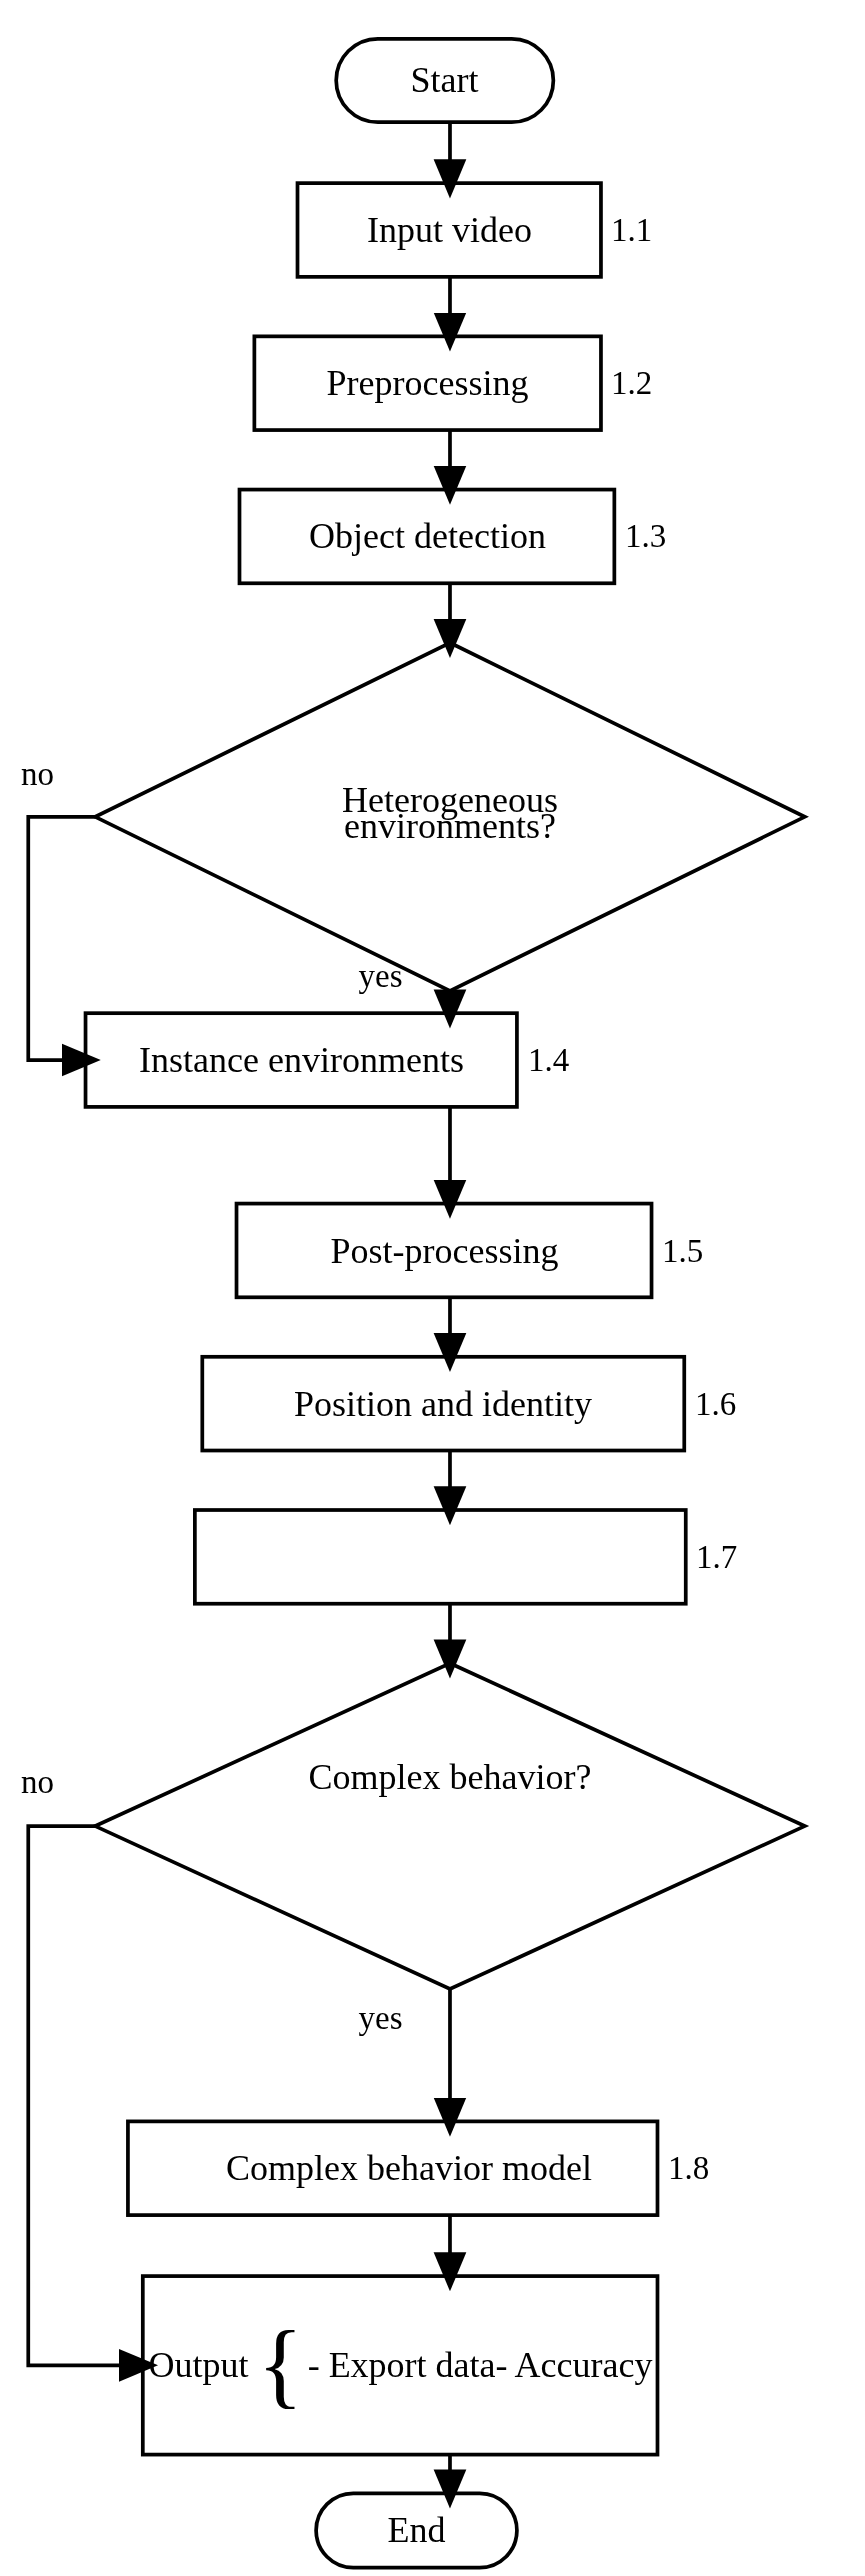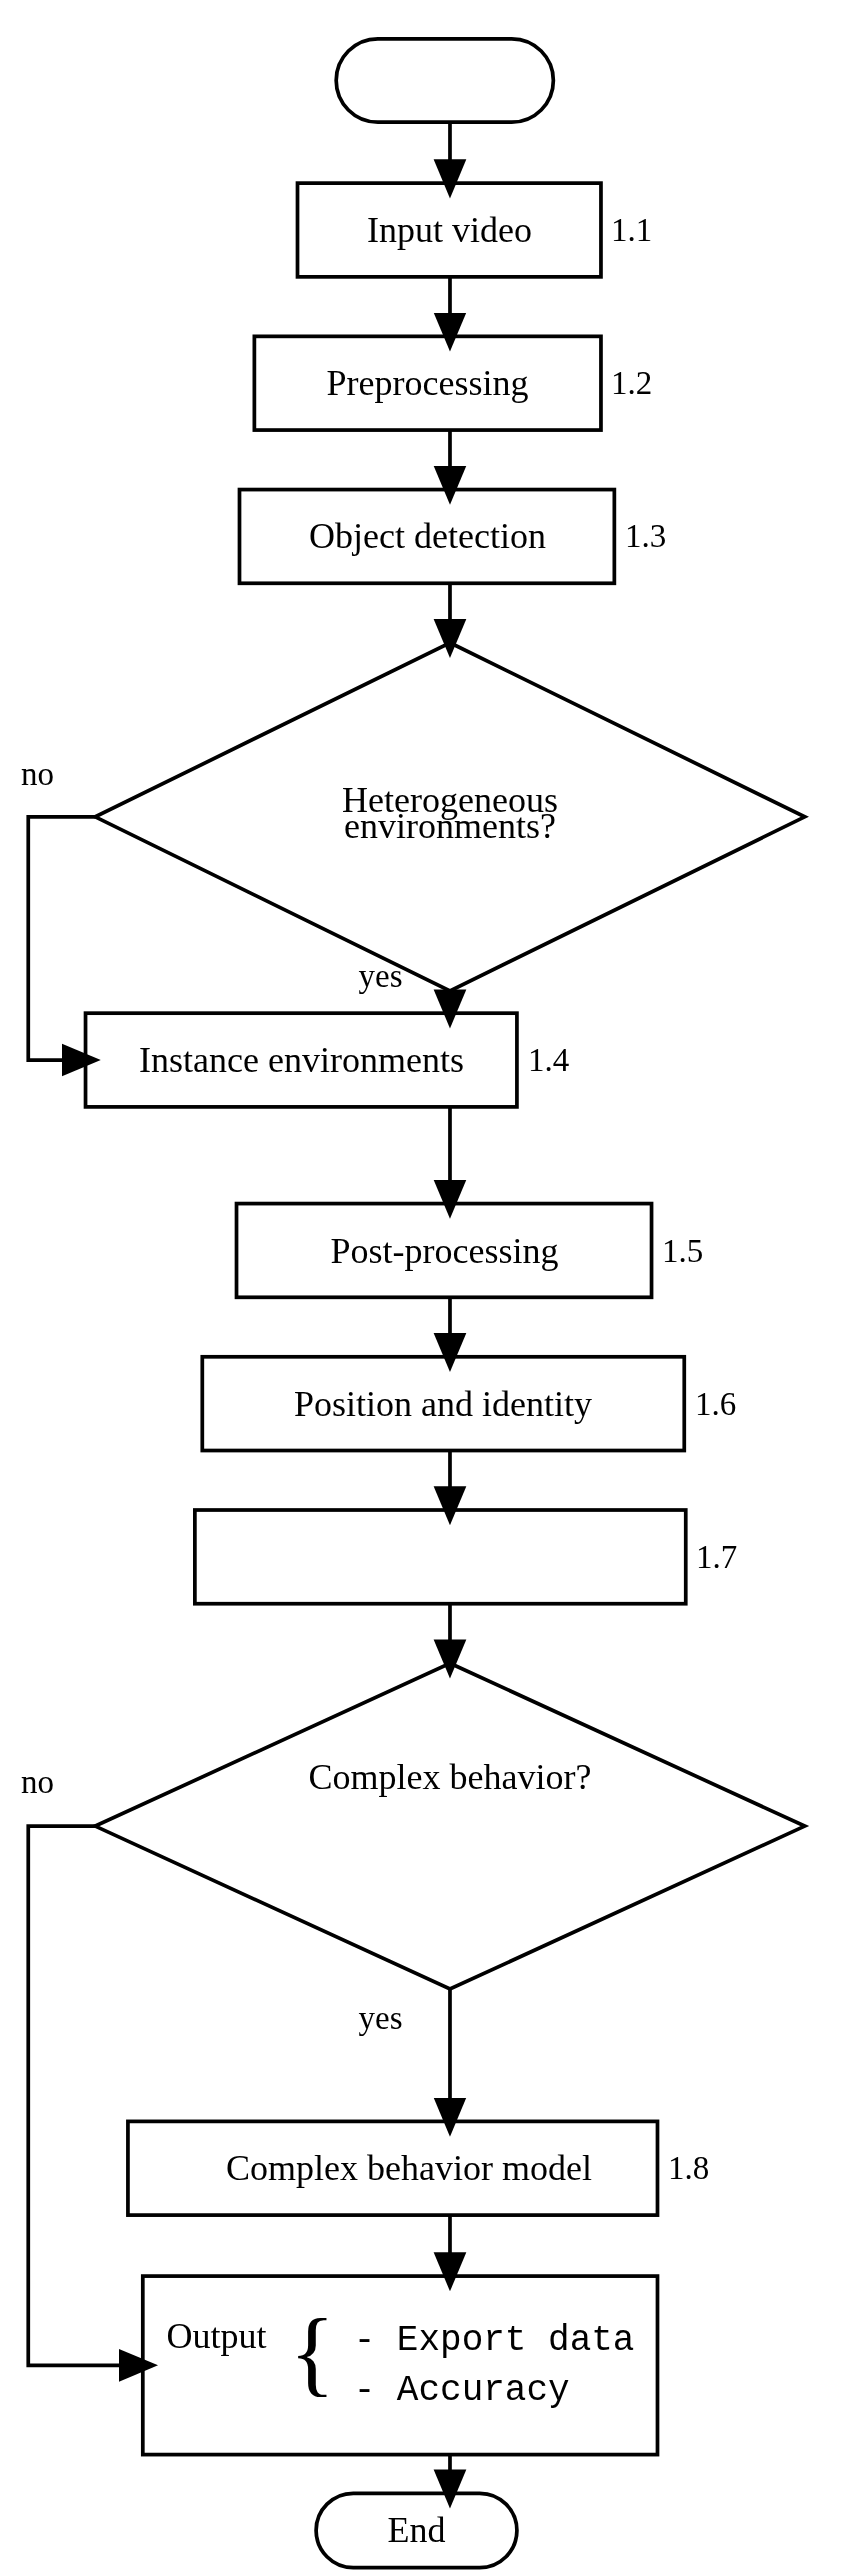--- a/index.html
+++ b/index.html
@@ -36,39 +36,39 @@
     white-space: pre;
     pointer-events: none;
   }
   .terminal-text { font-size: 36px; }
   .process-text  { font-size: 36px; }
   .decision-text { font-size: 36px; }
   .edge-text     { font-size: 33px; }
   .step-num      { font-size: 33px; }
   .output-inner {
     display: flex;
+    align-items: center;
     justify-content: center;
-    gap: 17px;
+    gap: 3px;
   }
   .output-word { font-size: 36px; }
   .brace {
     font-size: 95px;
     line-height: 0.78;
     font-weight: 400;
     margin: 0 1.5px 0 6px;
     transform: translateY(-1.5px);
   }
   .output-list {
     display: flex;
-    flex-direction: column;
+    flex-direction: row;
     justify-content: center;
     text-align: left;
     font-size: 36px;
     line-height: 1.38;
-    font-family: Liberation Mono, monospace;
   }
   .output-list span { display: block; }
 </style>
 </head>
 <body>
 
 <div id="flowchart-root">
 
   <svg id="flow-svg" viewBox="0 0 1163 3463" xmlns="http://www.w3.org/2000/svg">
     <defs>
@@ -120,20 +120,21 @@
       <line x1="605" y1="2674" x2="605" y2="2846" marker-end="url(#arrow)"></line>
       <line x1="605" y1="2978" x2="605" y2="3054" marker-end="url(#arrow)"></line>
       <line x1="605" y1="3300" x2="605" y2="3346" marker-end="url(#arrow)"></line>
 
       <path d="M128,1098 L38,1098 L38,1425 L109,1425" marker-end="url(#arrow)"></path>
 
       <path d="M128,2455 L38,2455 L38,3180 L186,3180" marker-end="url(#arrow)"></path>
     </g>
   </svg>
 
+  <div class="node-label terminal-text" style="left:336px; top:39px; width:217px; height:83px;">Start</div>
 
   <div class="node-label process-text" style="left:298px; top:183px; width:303px; height:94px;">Input video</div>
   <div class="node-label step-num" style="left:611px; top:183px; width:82px; height:94px; justify-content:flex-start;">1.1</div>
 
   <div class="node-label process-text" style="left:254px; top:336px; width:347px; height:94px;">Preprocessing</div>
   <div class="node-label step-num" style="left:611px; top:336px; width:82px; height:94px; justify-content:flex-start;">1.2</div>
 
   <div class="node-label process-text" style="left:240px; top:489px; width:375px; height:94px;">Object detection</div>
   <div class="node-label step-num" style="left:625px; top:489px; width:82px; height:94px; justify-content:flex-start;">1.3</div>
 

